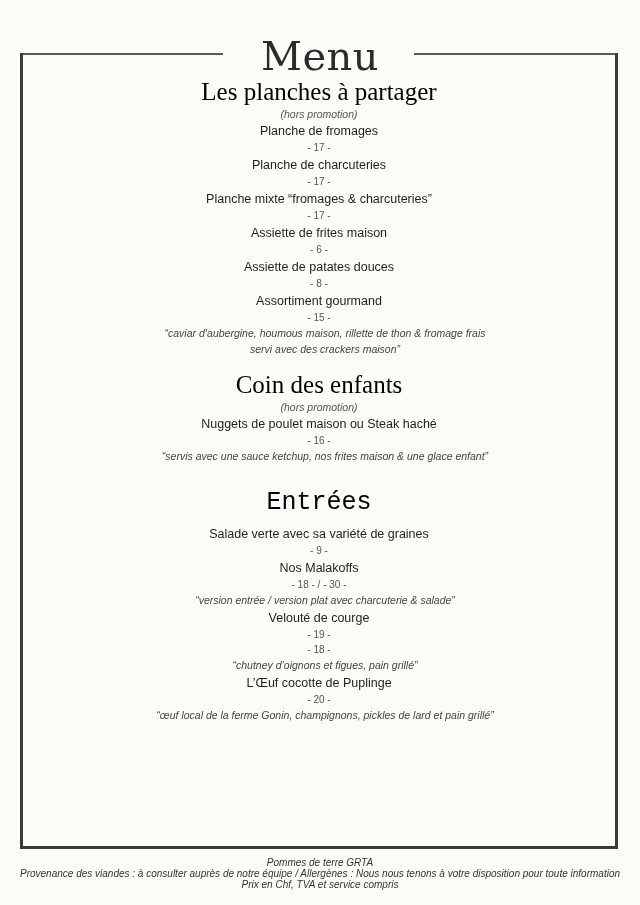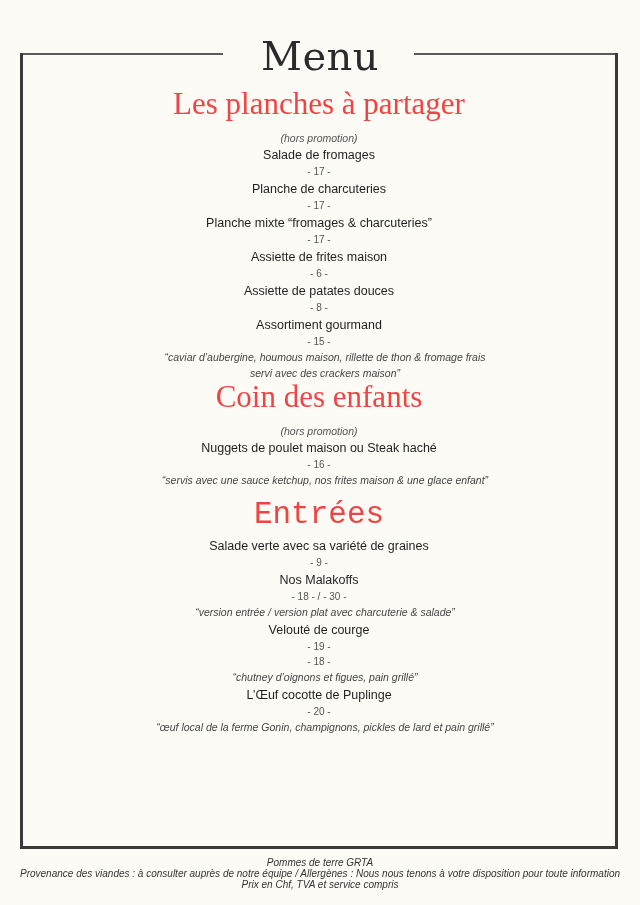--- a/index.html
+++ b/index.html
@@ -69,24 +69,24 @@
       margin-top: 9px;
     }
     .content {
       position: absolute;
       left: 23px;
       width: 592px;
       text-align: center;
     }
     .section-title {
       font-family: "Liberation Serif", serif;
-      color: #ef4444;
-      font-size: 31px;
+      color: #000000;
+      font-size: 25px;
       line-height: 30px;
-      margin: 12px;
+      margin: 0;
       font-weight: normal;
     }
     .note {
       font-style: italic;
       color: #555;
       font-size: 10.5px;
       line-height: 14px;
     }
     .item-name {
       font-size: 12.5px;
@@ -126,21 +126,21 @@
 <div class="frame-top-right"></div>
 <div class="frame-left"></div>
 <div class="frame-right"></div>
 <div class="frame-bottom"></div>
 
 <div class="menu-title">Menu</div>
 
 <div class="content" style="top:77px;">
   <h2 class="section-title">Les planches à partager</h2>
   <div class="note">(hors promotion)</div>
-  <div class="item-name">Salade de fromages</div>
+  <div class="item-name">Planche de fromages</div>
   <div class="price">- 17 -</div>
   <div class="item-name">Planche de charcuteries</div>
   <div class="price">- 17 -</div>
   <div class="item-name">Planche mixte “fromages &amp; charcuteries”</div>
   <div class="price">- 17 -</div>
   <div class="item-name">Assiette de frites maison</div>
   <div class="price">- 6 -</div>
   <div class="item-name">Assiette de patates douces</div>
   <div class="price">- 8 -</div>
   <div class="item-name">Assortiment gourmand</div>

